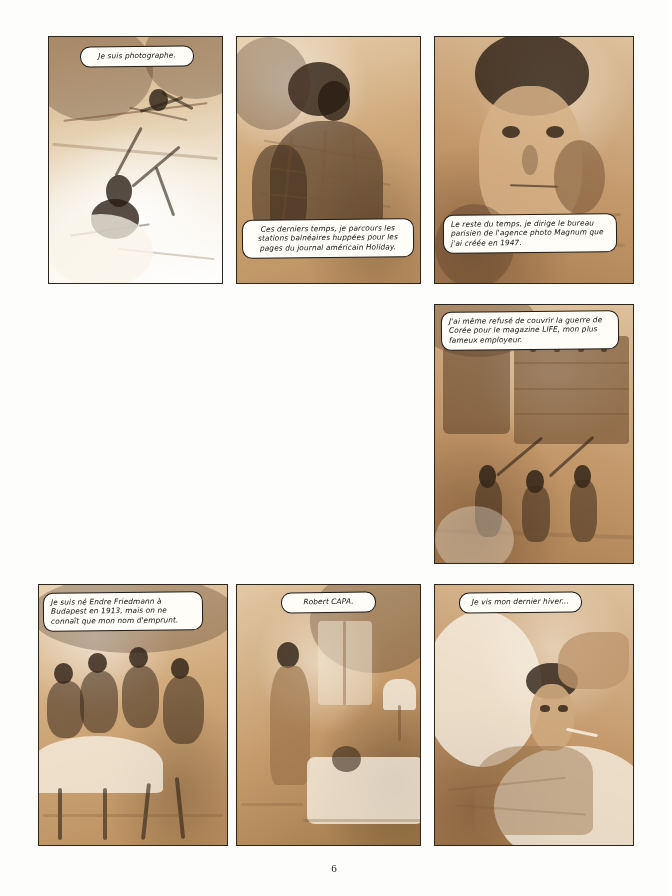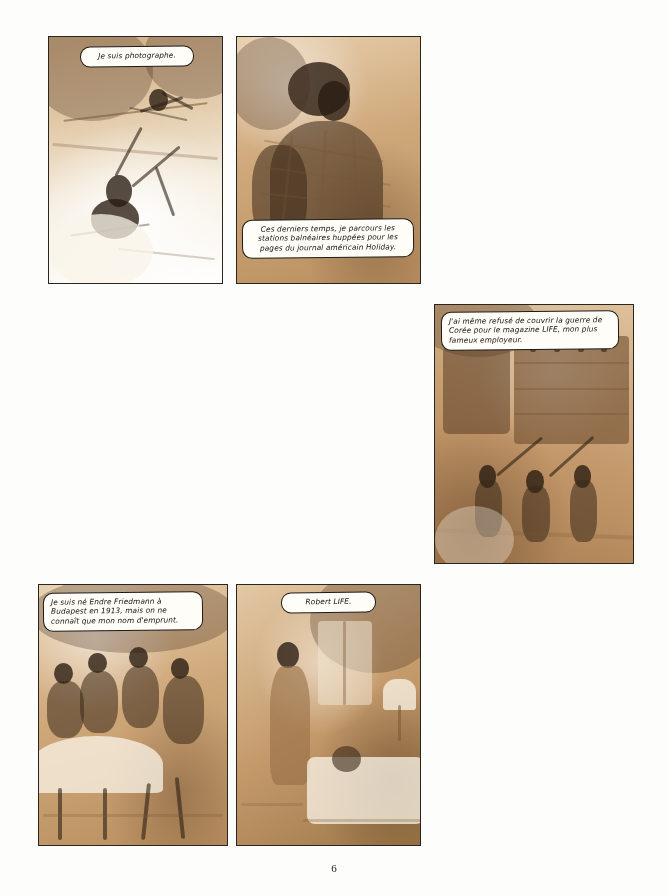--- a/index.html
+++ b/index.html
@@ -187,20 +187,35 @@
           <div class="streak mid" style="left:14%;top:56%;width:70%;height:2px;transform:rotate(8deg);opacity:.5;"></div>
           <div class="streak mid" style="left:12%;top:66%;width:72%;height:2px;transform:rotate(6deg);opacity:.5;"></div>
           <div class="streak mid" style="left:26%;top:40%;width:3px;height:44%;transform:rotate(6deg);opacity:.45;"></div>
           <div class="streak mid" style="left:46%;top:38%;width:3px;height:48%;transform:rotate(3deg);opacity:.45;"></div>
           <div class="streak mid" style="left:64%;top:40%;width:3px;height:44%;transform:rotate(-2deg);opacity:.45;"></div>
           <div class="blob soft" style="left:-5%;top:0%;width:45%;height:38%;"></div>
         </div>
         <div class="caption center tight" style="left:3%;top:74%;width:94%;">Ces derniers temps, je parcours les stations balnéaires huppées pour les pages du journal américain Holiday.</div>
       </div>
 
+      <div class="panel r1c3">
+        <div class="art paper-b">
+          <div class="blob dark" style="left:20%;top:-2%;width:58%;height:34%;"></div>
+          <div class="blob" style="left:22%;top:20%;width:52%;height:58%;border-radius:46% 46% 38% 38%;background:rgba(214,176,134,0.85);"></div>
+          <div class="blob dark" style="left:34%;top:36%;width:9%;height:5%;"></div>
+          <div class="blob dark" style="left:56%;top:36%;width:9%;height:5%;"></div>
+          <div class="blob" style="left:44%;top:44%;width:8%;height:12%;opacity:.5;"></div>
+          <div class="streak" style="left:38%;top:60%;width:24%;height:2px;transform:rotate(2deg);"></div>
+          <div class="blob" style="left:60%;top:42%;width:26%;height:30%;border-radius:50%;background:rgba(120,86,54,0.55);"></div>
+          <div class="streak mid" style="left:6%;top:74%;width:88%;height:3px;transform:rotate(-4deg);opacity:.55;"></div>
+          <div class="streak mid" style="left:4%;top:82%;width:92%;height:3px;transform:rotate(3deg);opacity:.5;"></div>
+          <div class="blob soft" style="left:0%;top:68%;width:40%;height:34%;"></div>
+        </div>
+        <div class="caption tight" style="left:4%;top:72%;width:88%;">Le reste du temps, je dirige le bureau parisien de l'agence photo Magnum que j'ai créée en 1947.</div>
+      </div>
     </div>
 
     <div class="row row-2">
 
 
 
       <div class="panel c3">
         <div class="art paper-b">
           <div class="blob soft" style="left:-8%;top:-6%;width:60%;height:26%;"></div>
 
@@ -265,20 +280,39 @@
           <div class="streak mid" style="left:88%;top:46%;width:3px;height:14%;"></div>
 
           <div class="blob dark" style="left:22%;top:22%;width:12%;height:10%;"></div>
           <div class="blob" style="left:18%;top:31%;width:22%;height:46%;border-radius:34% 34% 18% 18%;background:rgba(150,110,70,0.6);"></div>
 
           <div class="blob light" style="left:38%;top:66%;width:64%;height:26%;border-radius:8px;"></div>
           <div class="blob" style="left:52%;top:62%;width:16%;height:10%;border-radius:50%;background:rgba(60,42,26,0.6);"></div>
           <div class="streak mid" style="left:36%;top:90%;width:66%;height:3px;opacity:.5;"></div>
           <div class="streak mid" style="left:2%;top:84%;width:34%;height:3px;opacity:.4;"></div>
         </div>
-        <div class="caption center" style="left:24%;top:2.5%;width:52%;">Robert LIFE.</div>
-      </div>
-
+        <div class="caption center" style="left:24%;top:2.5%;width:52%;">Robert CAPA.</div>
+      </div>
+
+      <div class="panel r3c3">
+        <div class="art paper-b">
+          <div class="blob light" style="left:-6%;top:10%;width:60%;height:60%;"></div>
+          <div class="blob light" style="left:30%;top:62%;width:80%;height:46%;"></div>
+
+          <div class="blob dark" style="left:46%;top:30%;width:26%;height:14%;"></div>
+          <div class="blob" style="left:48%;top:38%;width:22%;height:26%;border-radius:46%;background:rgba(206,168,126,0.9);"></div>
+          <div class="blob dark" style="left:53%;top:46%;width:5%;height:3%;"></div>
+          <div class="blob dark" style="left:62%;top:46%;width:5%;height:3%;"></div>
+          <div class="streak light" style="left:66%;top:56%;width:16%;height:3px;transform:rotate(12deg);"></div>
+
+          <div class="blob" style="left:62%;top:18%;width:36%;height:22%;border-radius:50% 20% 40% 30%;background:rgba(190,150,110,0.8);"></div>
+
+          <div class="blob" style="left:20%;top:62%;width:60%;height:34%;border-radius:40% 30% 10% 10%;background:rgba(150,112,74,0.45);"></div>
+          <div class="streak mid" style="left:6%;top:76%;width:60%;height:2px;transform:rotate(-6deg);opacity:.45;"></div>
+          <div class="streak mid" style="left:10%;top:86%;width:66%;height:2px;transform:rotate(4deg);opacity:.4;"></div>
+        </div>
+        <div class="caption center" style="left:12%;top:2.5%;width:62%;">Je vis mon dernier hiver...</div>
+      </div>
     </div>
   </div>
 
   <div class="page-number">6</div>
 </div>
 
 </body></html>

